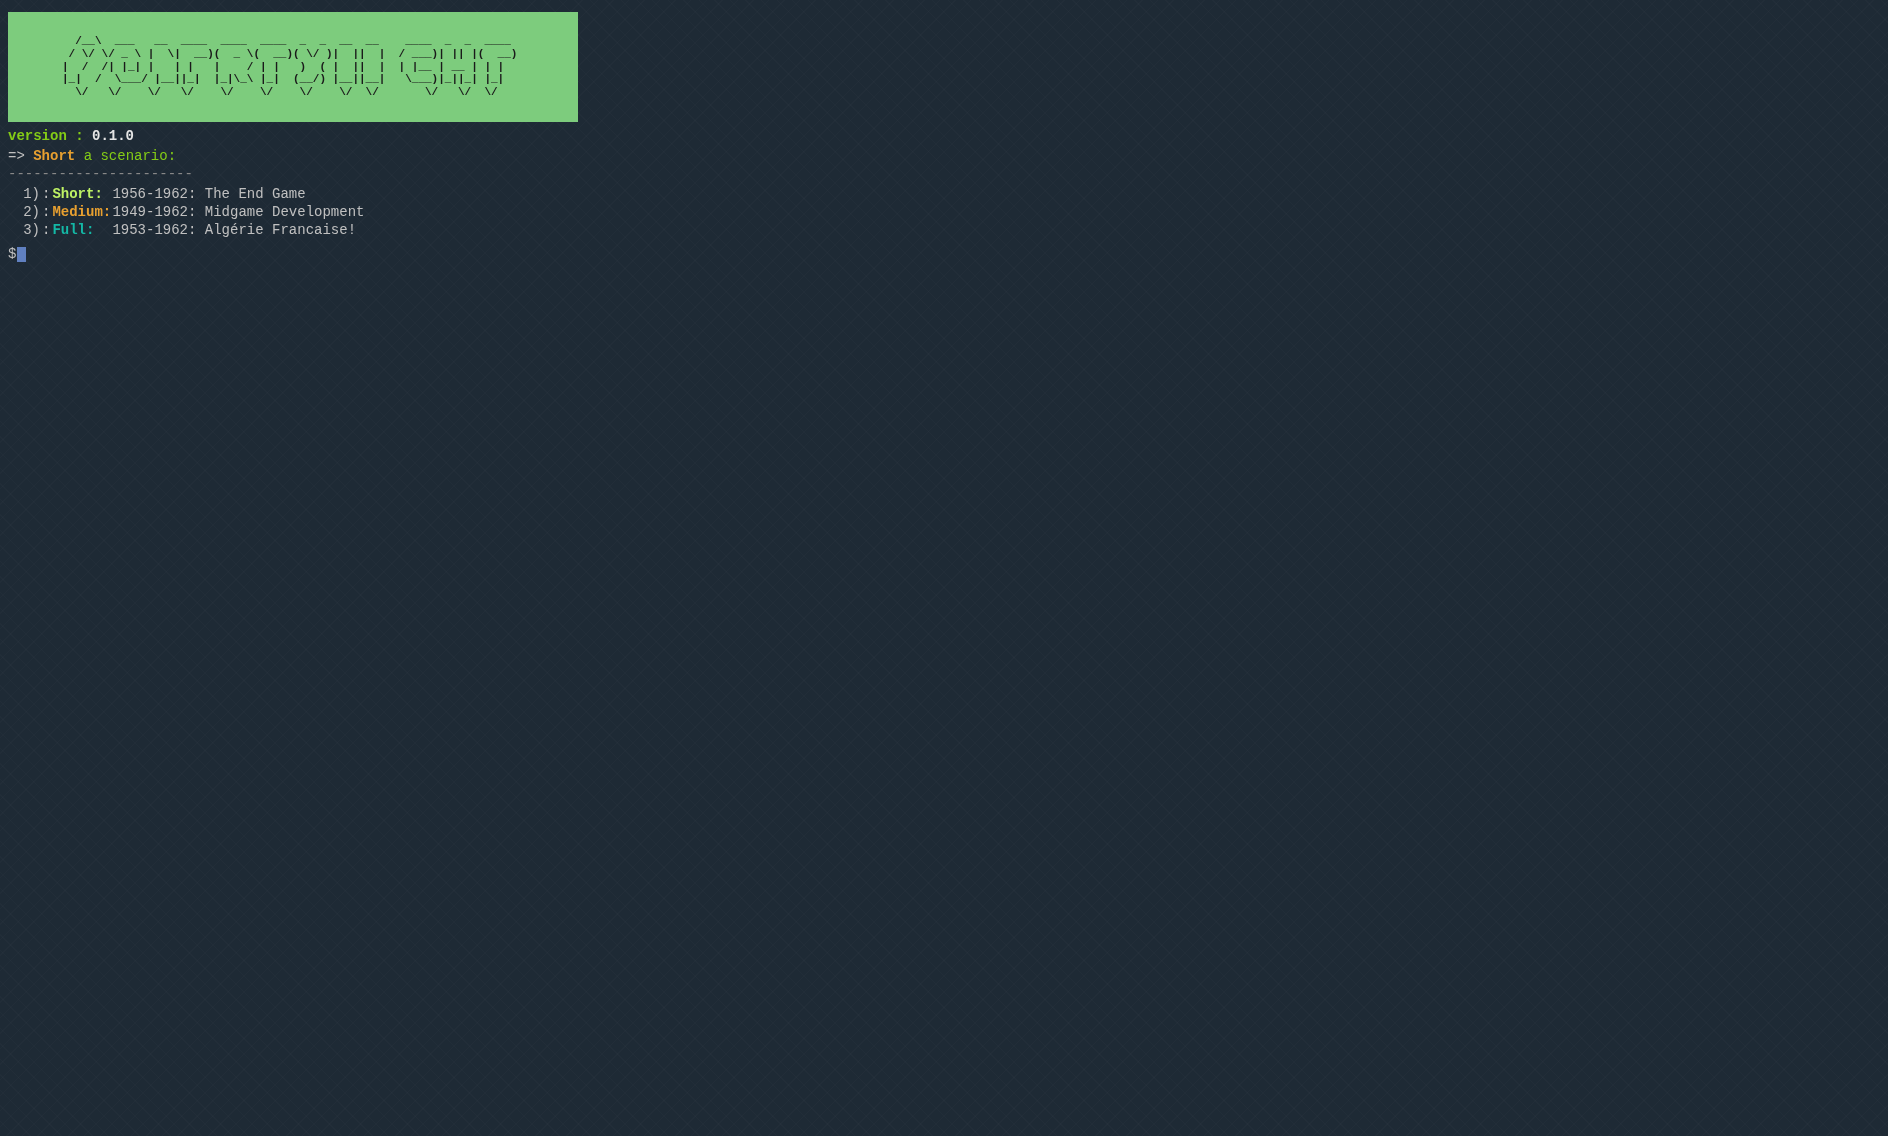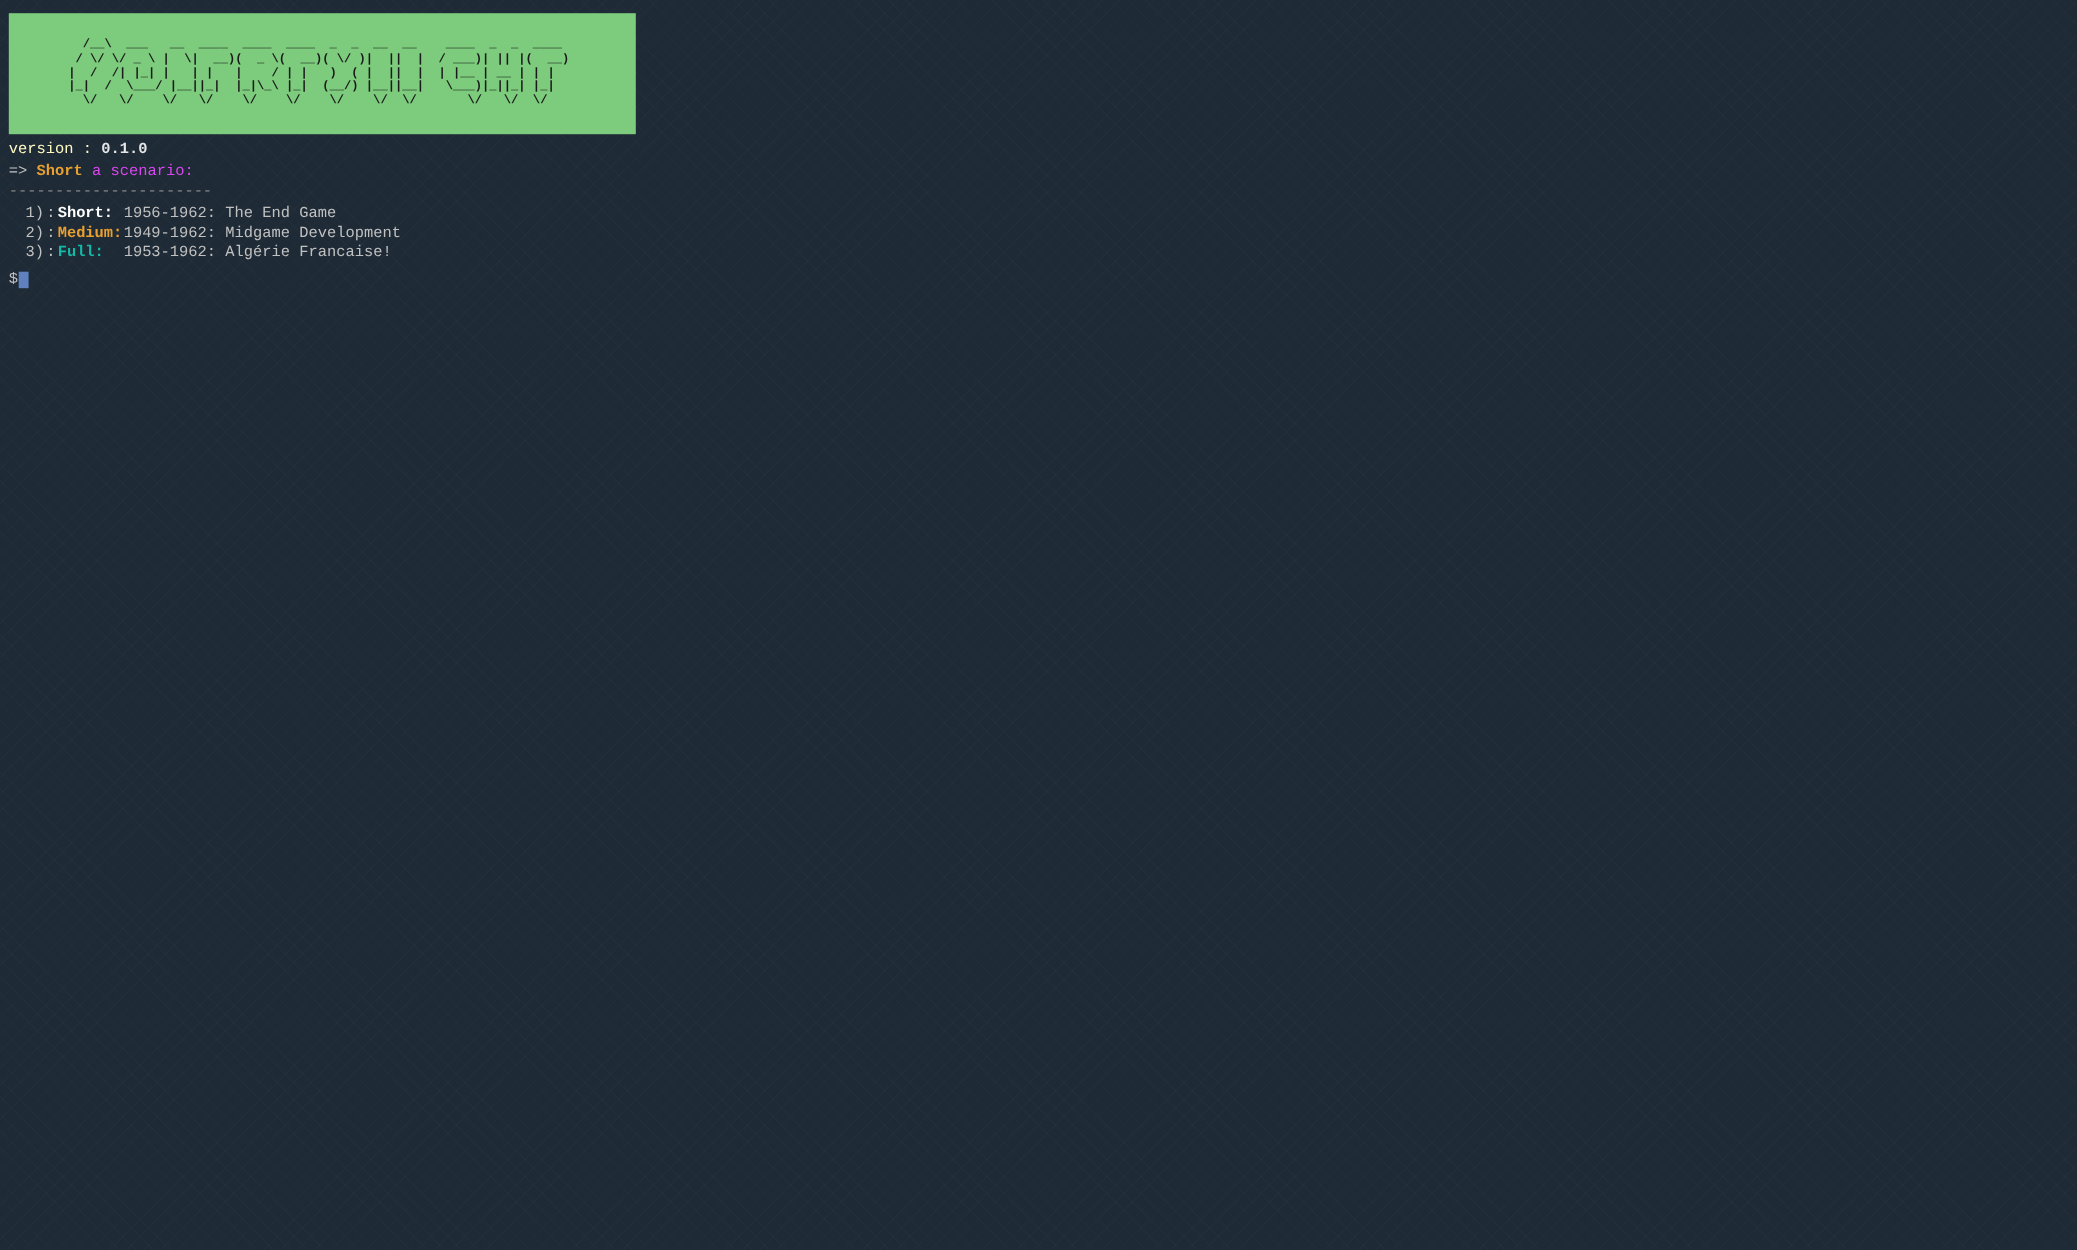--- a/index.html
+++ b/index.html
@@ -59,21 +59,22 @@
     }
 
     #version-line {
       padding: 2px 8px;
       color: #c0c0c0;
       font-size: 14px;
       font-family: 'Courier New', Courier, monospace;
     }
 
     #version-line .version-label {
-      color: #fef9c3;
+      color: #84cc16;
+      font-weight: bold;
     }
 
     #version-line .version-number {
       color: #e5e5e5;
       font-weight: bold;
     }
 
     #prompt-section {
       padding: 2px 8px;
     }
@@ -81,21 +82,21 @@
     .prompt-arrow {
       color: #c0c0c0;
     }
 
     .prompt-choose {
       color: #e8a030;
       font-weight: bold;
     }
 
     .prompt-text {
-      color: #d946ef;
+      color: #84cc16;
     }
 
     .separator-line {
       color: #888;
       padding: 0 8px;
       font-family: 'Courier New', Courier, monospace;
     }
 
     .scenario-list {
       padding: 2px 8px;
@@ -114,21 +115,21 @@
       min-width: 32px;
       text-align: right;
     }
 
     .scenario-colon {
       color: #c0c0c0;
       margin: 0 2px;
     }
 
     .scenario-type-short {
-      color: #ffffff;
+      color: #bef264;
       font-weight: bold;
       min-width: 60px;
       font-family: Liberation Mono, monospace;
     }
 
     .scenario-type-medium {
       color: #e8a030;
       font-weight: bold;
       min-width: 60px;
     }

